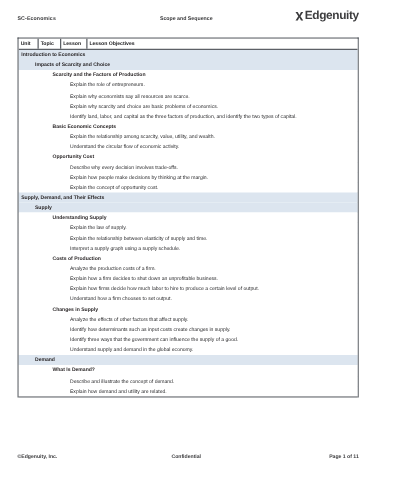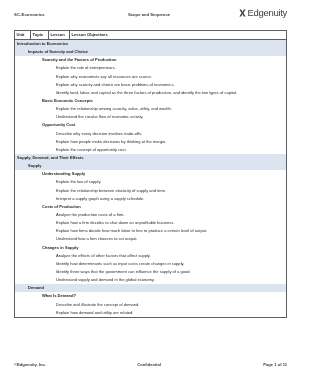--- a/index.html
+++ b/index.html
@@ -64,21 +64,21 @@
   .logo-mark {
     display: inline-block;
     width: 7px;
     height: 8px;
     position: relative;
     flex: 0 0 auto;
   }
   .logo-mark svg { display: block; }
   .logo-text {
     font-size: 9.5px;
-    font-weight: normal;
+    font-weight: bold;
     letter-spacing: -0.3px;
     line-height: 1;
     color: #3d3d3f;
     white-space: nowrap;
   }
 
   
   .tbl-wrap {
     margin: 0 11px 0 14px;
     border: 0.8px solid #5c6066;

